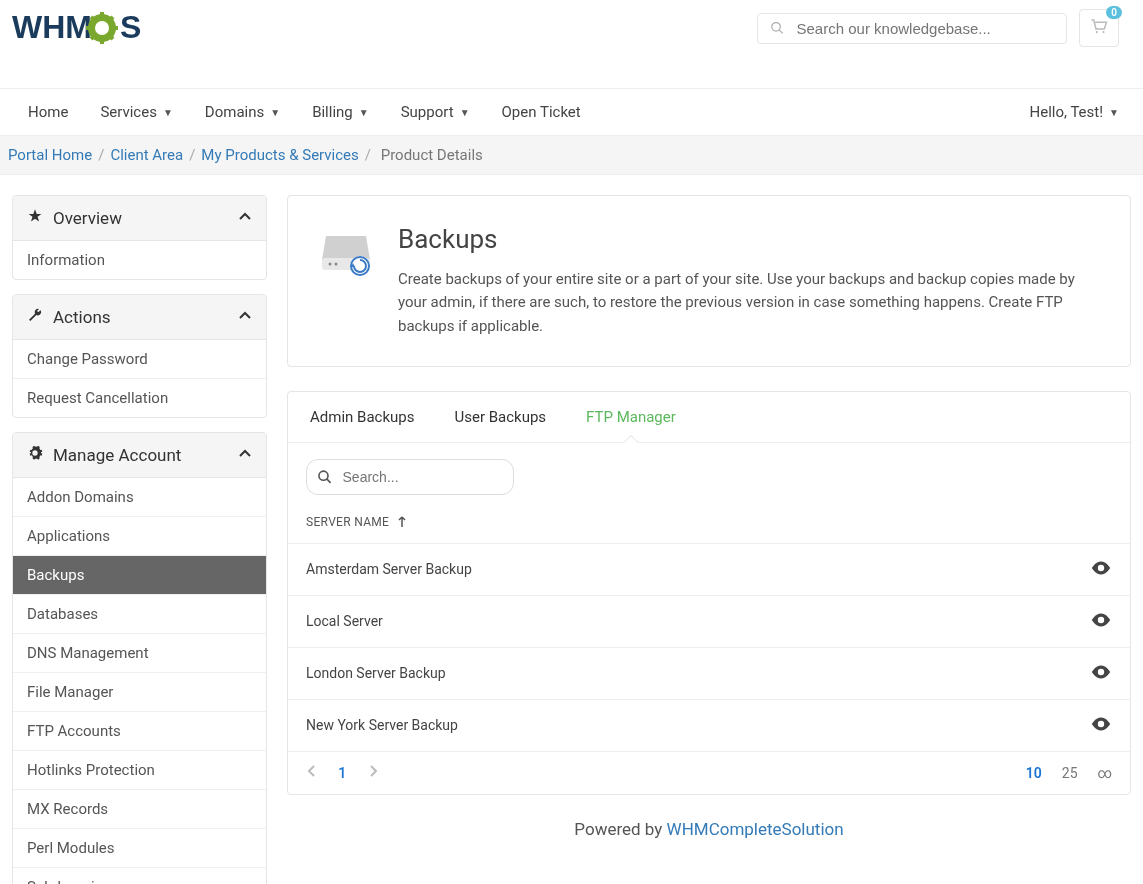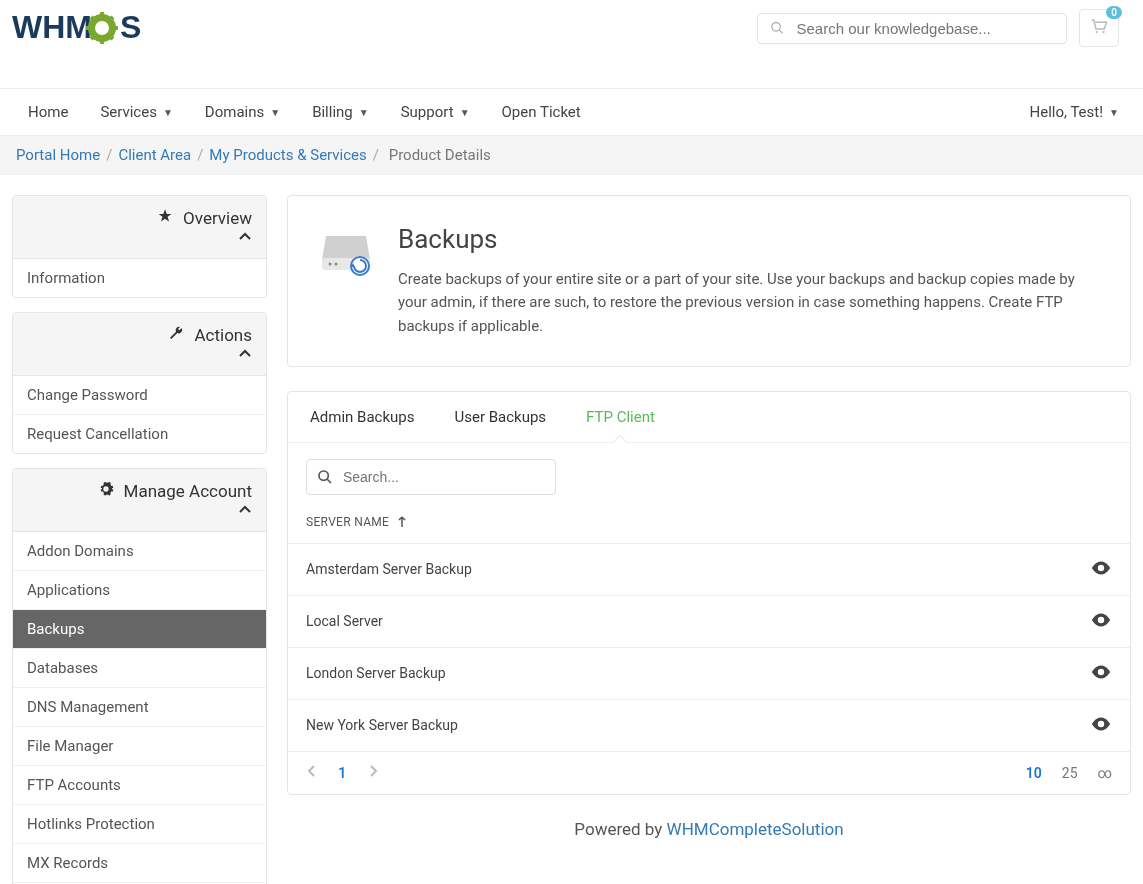--- a/index.html
+++ b/index.html
@@ -16,32 +16,32 @@
   
   
   .main-nav { display: flex; align-items: center; justify-content: space-between; padding: 0 24px; border-top: 1px solid #eee; border-bottom: 1px solid #eee; margin-top: 32px; }
   .nav-left { display: flex; }
   .nav-item { padding: 14px 16px; color: #444; cursor: pointer; display: flex; align-items: center; gap: 6px; font-size:15px;}
   .nav-item:first-child { padding-left:4px;}
   .caret { font-size: 10px; color: #555; }
   .nav-right { display: flex; align-items: center; color: #444; gap: 6px; font-size:15px;}
   
   
-  .breadcrumb { background: #f5f5f5; padding: 10px 16px; border-bottom: 1px solid #eee; font-size: 15px; color: #777; }
+  .breadcrumb { background: #f5f5f5; padding: 10px 8px; border-bottom: 1px solid #eee; font-size: 15px; color: #777; }
   .breadcrumb a { color: #337ab7; text-decoration: none; }
   .breadcrumb .sep { color: #aaa; margin: 0 6px; }
   
   
   .container { display: flex; gap: 20px; padding: 20px 12px; align-items: flex-start; }
   .sidebar { width: 255px; flex-shrink: 0; }
   .main { flex: 1; }
   
   
   .side-card { border: 1px solid #e5e5e5; border-radius: 4px; margin-bottom: 14px; overflow: hidden; background:#fff;}
-  .side-header { background: #f5f5f5; padding: 12px 14px; display: flex; align-items: flex-end; justify-content: space-between; cursor: pointer; border-bottom:1px solid #e5e5e5;flex-direction:column;}
+  .side-header { background: #f5f5f5; padding: 12px 14px; display: flex; align-items: flex-start; justify-content: space-between; cursor: pointer; border-bottom:1px solid #e5e5e5;}
   .side-header-left { display: flex; align-items: center; gap: 10px; }
   .side-title { font-size: 17px; color: #333; font-weight:400;}
   .side-body { }
   .side-item { padding: 10px 14px; color: #555; border-top: 1px solid #f0f0f0; cursor: pointer; font-size:15px;}
   .side-item:first-child { border-top:none;}
   .side-item.active { background: #666; color: #fff; }
   
   
   .main-card { border: 1px solid #e5e5e5; border-radius: 4px; padding: 28px 30px; display: flex; gap: 24px; margin-bottom: 24px; background:#fff;}
   .page-title { font-size: 26px; color: #444; margin-bottom: 14px; font-weight:400;}
@@ -51,21 +51,21 @@
   .backup-icon-box { width:56px; flex-shrink:0; margin-top:4px;}
   
   
   .tab-card { border: 1px solid #e5e5e5; border-radius: 4px; background:#fff;}
   .tabs { display: flex; gap: 32px; padding: 0 18px; border-bottom: 1px solid #eee; }
   .tab { padding: 16px 4px; color: #333; font-size: 15px; cursor: pointer; position: relative; }
   .tab.active { color: #5cb85c; }
   .tab.active::after{content:"";position:absolute;bottom:-1px;left:50%;transform:translateX(-50%);width:0;height:0;border-left:7px solid transparent;border-right:7px solid transparent;border-bottom:7px solid #fff; filter: drop-shadow(0 -1px 0 #ddd);}
   
   .tab-body { padding: 16px 18px 0 18px; }
-  .table-search { display: flex; align-items: center; border: 1px solid #ddd; border-radius: 4px; padding: 8px 10px; width: 250px; }
+  .table-search { display: flex; align-items: center; border: 1px solid #ddd; border-radius: 12px; padding: 8px 10px; width: 208px; }
   .table-search input { border: none; outline: none; font-size: 14px; color: #777; margin-left: 10px; width:100%;}
   
   .table-header { padding: 20px 18px 14px 18px; display: flex; align-items: center; gap: 8px; font-size: 12px; font-weight: 400; color: #555; letter-spacing: 0.3px; }
   .table-row { padding: 16px 18px; border-top: 1px solid #eee; display: flex; align-items: center; justify-content: space-between; font-size: 14px; color: #444; }
   
   
   .pagination { border-top: 1px solid #eee; padding: 12px 18px; display: flex; align-items: center; justify-content: space-between; color:#777;}
   .pag-left { display: flex; align-items: center; gap: 22px; }
   .pag-right { display: flex; align-items: center; gap: 20px; font-size:14px;}
   .pag-active { color: #1976d2; font-weight:600;}
@@ -238,21 +238,21 @@
       <div>
         <h1 class="page-title">Backups</h1>
         <p class="page-desc">Create backups of your entire site or a part of your site. Use your backups and backup copies made by your admin, if there are such, to restore the previous version in case something happens. Create FTP backups if applicable.</p>
       </div>
     </div>
 
     <div class="tab-card">
       <div class="tabs" id="tabs">
           <div class="tab">Admin Backups</div>
           <div class="tab">User Backups</div>
-          <div class="tab active">FTP Client</div>
+          <div class="tab active">FTP Manager</div>
         </div>
       <div class="tab-body">
         <div class="table-search">
           <svg width="18" height="18" viewBox="0 0 24 24">
               <circle cx="10" cy="10" r="7" fill="none" stroke="#555" stroke-width="2.5"></circle>
               <line x1="15" y1="15" x2="21" y2="21" stroke="#555" stroke-width="2.5"></line>
             </svg>
           <input type="text" placeholder="Search..." style="">
         </div>
       </div>

